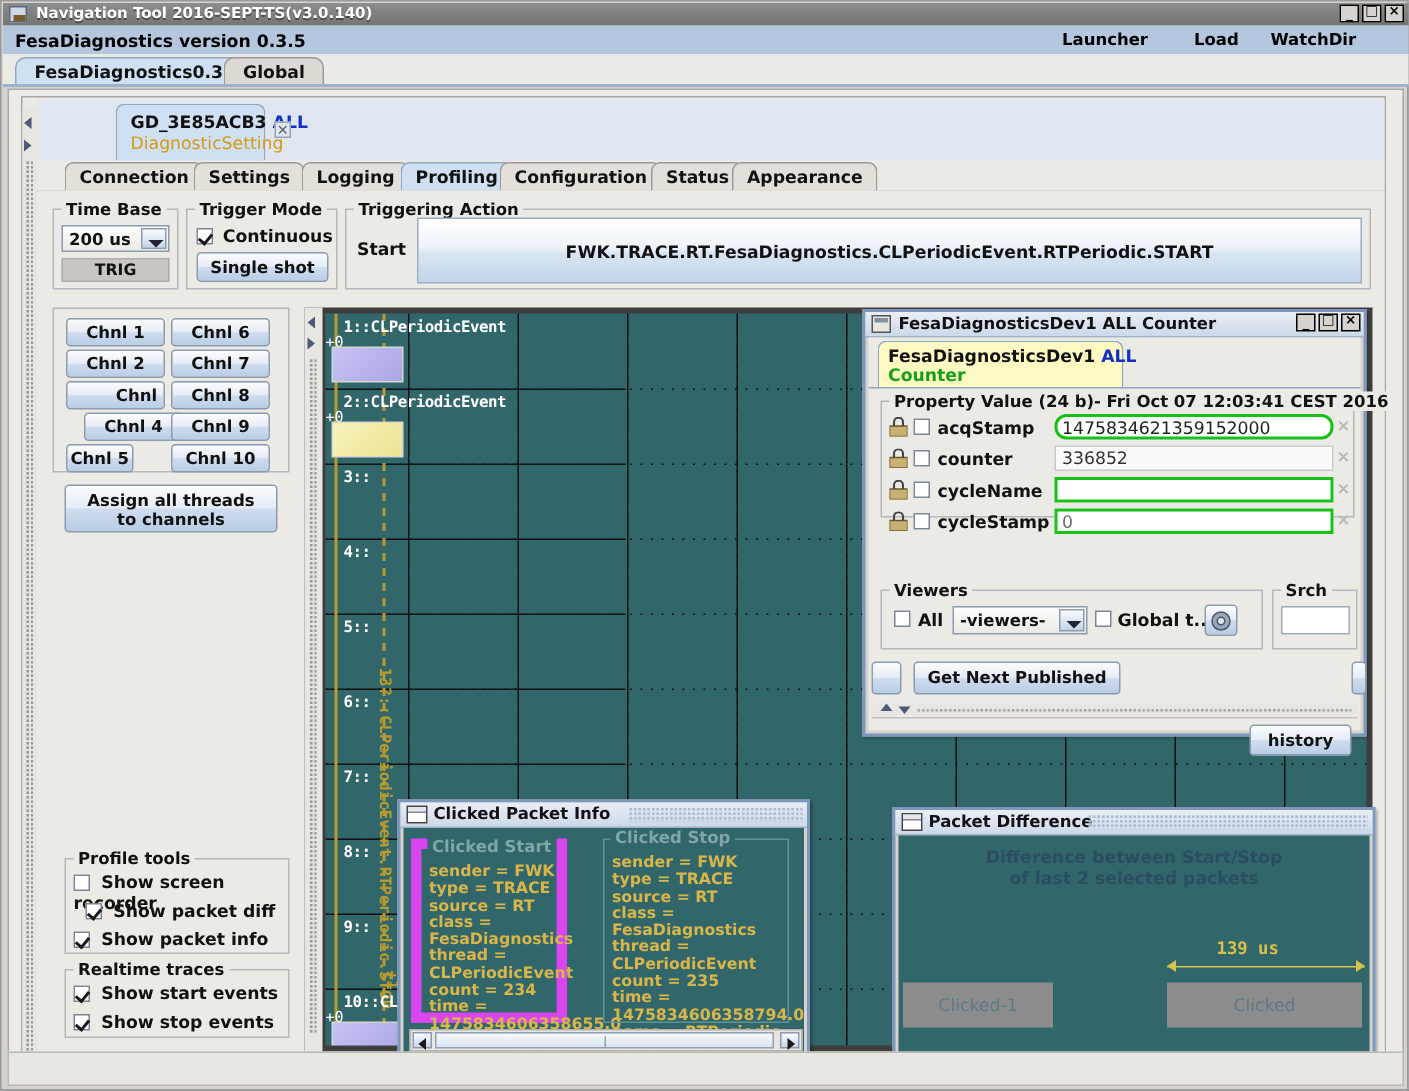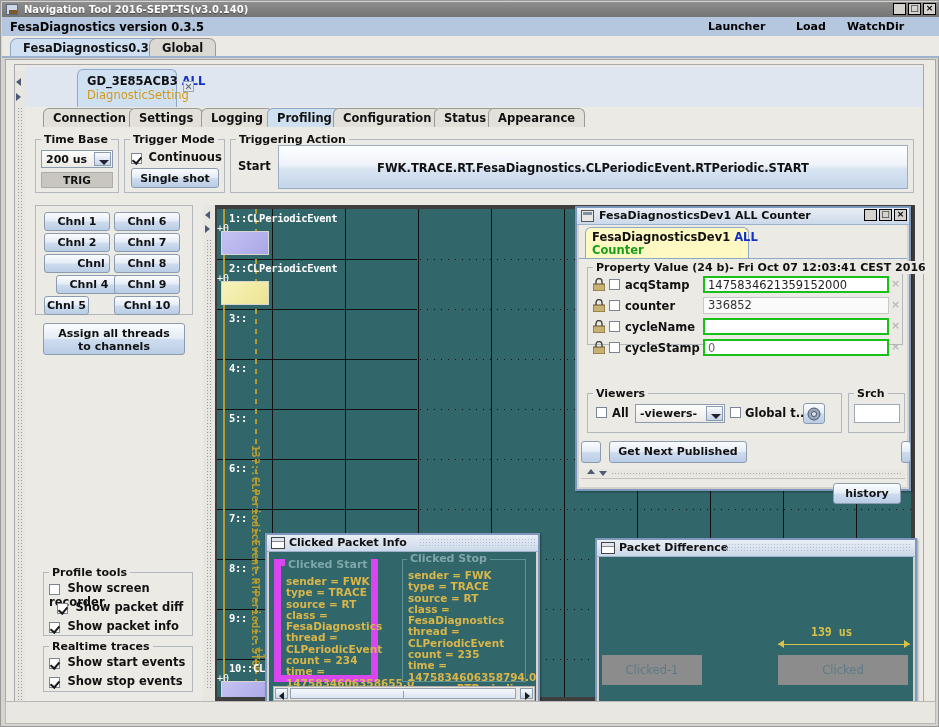--- a/index.html
+++ b/index.html
@@ -408,21 +408,21 @@
       <div class="grpbox" style="left:8px;top:42px;width:316px;height:78px;background:#eceae5;">
         <span class="gtitle" style="background:#eceae5;font-size:11px;">Property Value (24 b)- Fri Oct 07 12:03:41 CEST 2016</span>
 
         <div style="position:absolute;left:5px;top:8px;width:306px;height:17px;">
           <svg class="lockicon" style="left:0;top:2px;" viewBox="0 0 12 13">
             <rect x="0" y="6" width="12" height="7" fill="#c9b173" stroke="#6a5a2a"></rect>
             <path d="M3 6 V3.5 A3 3 0 0 1 9 3.5 V6" fill="none" stroke="#444" stroke-width="1.4"></path>
           </svg>
           <span class="cbox" style="position:absolute;left:16px;top:3px;"></span>
           <span class="lbl" style="position:absolute;left:32px;top:2px;">acqStamp</span>
-          <div class="greenfield" style="position:absolute;left:110px;top:0;width:186px;height:17px;line-height:15px;padding-left:3px;">1475834621359152000</div>
+          <div class="greenfield" style="position:absolute;left:110px;top:0;width:186px;height:17px;line-height:15px;padding-left:3px;border-radius:8px;">1475834621359152000</div>
           <span class="xmark" style="left:298px;top:1px;">×</span>
         </div>
 
         <div style="position:absolute;left:5px;top:29px;width:306px;height:17px;">
           <svg class="lockicon" style="left:0;top:2px;" viewBox="0 0 12 13">
             <rect x="0" y="6" width="12" height="7" fill="#c9b173" stroke="#6a5a2a"></rect>
             <path d="M3 6 V3.5 A3 3 0 0 1 9 3.5 V6" fill="none" stroke="#444" stroke-width="1.4"></path>
           </svg>
           <span class="cbox" style="position:absolute;left:16px;top:3px;"></span>
           <span class="lbl" style="position:absolute;left:32px;top:2px;">counter</span>
@@ -544,20 +544,24 @@
 
   <div class="iwin" style="left:594px;top:537px;width:322px;height:172px;">
     <div class="ibar">
       <span style="position:absolute;left:4px;top:2px;width:14px;height:12px;background:#fdfdfd;border:1px solid #444;box-sizing:border-box;">
         <span style="position:absolute;left:0;top:0;right:0;height:3px;background:#dfe6ef;border-bottom:1px solid #888;display:block;"></span>
       </span>
       <span class="itxt">Packet Difference</span>
       <span class="grip" style="left:128px;right:3px;"></span>
     </div>
     <div style="position:absolute;left:2px;top:17px;right:2px;bottom:2px;background:#31666a;overflow:hidden;">
+      <div style="position:absolute;left:0;right:0;top:7px;text-align:center;font-size:11.5px;font-weight:bold;color:#2b4d62;line-height:14px;">
+        <div>Difference between Start/Stop</div>
+        <div>of last 2 selected packets</div>
+      </div>
 
       <div style="position:absolute;left:212px;top:68px;font-size:11.5px;font-weight:bold;color:#d8c24a;font-family:'DejaVu Sans Mono','Liberation Mono',monospace;">139 us</div>
       <div style="position:absolute;left:179px;top:87px;width:132px;height:1px;background:#d8c24a;"></div>
       <div style="position:absolute;left:179px;top:83px;width:0;height:0;border-top:4px solid transparent;border-bottom:4px solid transparent;border-right:6px solid #d8c24a;"></div>
       <div style="position:absolute;left:305px;top:83px;width:0;height:0;border-top:4px solid transparent;border-bottom:4px solid transparent;border-left:6px solid #d8c24a;"></div>
 
       <div style="position:absolute;left:3px;top:98px;width:100px;height:30px;background:#8c8c8c;text-align:center;line-height:30px;font-size:11.5px;color:#5d7b86;">Clicked-1</div>
       <div style="position:absolute;left:179px;top:98px;width:130px;height:30px;background:#8c8c8c;text-align:center;line-height:30px;font-size:11.5px;color:#5d7b86;">Clicked</div>
     </div>
   </div>

